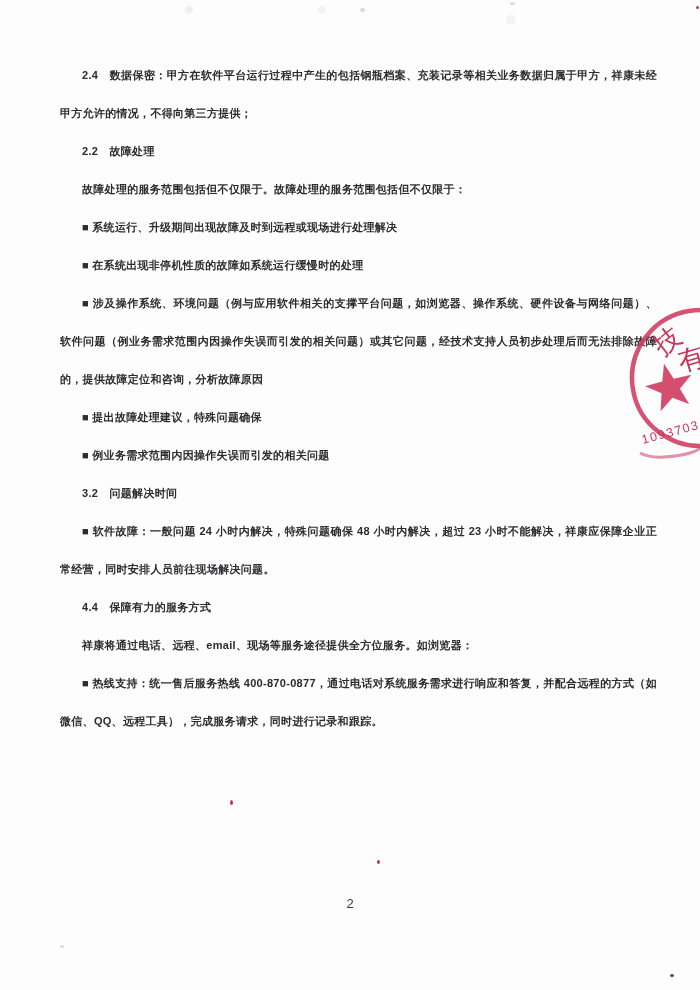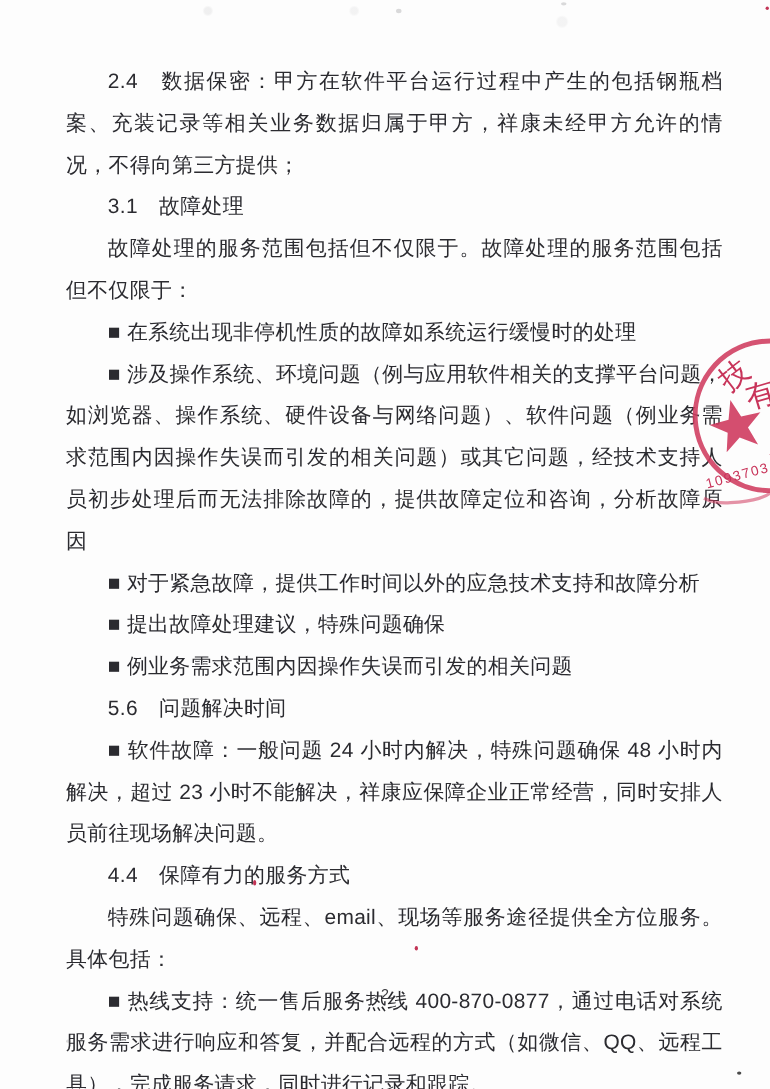--- a/index.html
+++ b/index.html
@@ -19,27 +19,27 @@
       #fdfdfd;
   }
   .doc-body {
     position: absolute;
     left: 60px; top: 56px;
     width: 597px;
     color: #2b2b30;
   }
   .doc-body p {
     margin: 0;
-    font-size: 19px;
+    font-size: 11px;
     line-height: 38px;
     letter-spacing: 0.3px;
     text-align: justify;
     text-justify: inter-ideograph;
     text-indent: 2em;
-    font-weight: 400;
+    font-weight: 700;
     word-break: break-all;
   }
   .page-footer {
     position: absolute;
     left: 0; right: 0;
     top: 896px;
     text-align: center;
     font-size: 13px;
     color: #3a3a3e;
   }
@@ -57,31 +57,31 @@
   .speckle.dark { background: #4a4a4a; }
   .speckle.gray { background: rgba(110,110,115,0.25); }
 </style>
 </head>
 <body>
 
 <div class="scan-page">
 
   <div class="doc-body">
     <p>2.4　数据保密：甲方在软件平台运行过程中产生的包括钢瓶档案、充装记录等相关业务数据归属于甲方，祥康未经甲方允许的情况，不得向第三方提供；</p>
-    <p>3.1　故障处理</p>
+    <p>2.2　故障处理</p>
     <p>故障处理的服务范围包括但不仅限于。故障处理的服务范围包括但不仅限于：</p>
+    <p>■ 系统运行、升级期间出现故障及时到远程或现场进行处理解决</p>
     <p>■ 在系统出现非停机性质的故障如系统运行缓慢时的处理</p>
     <p>■ 涉及操作系统、环境问题（例与应用软件相关的支撑平台问题，如浏览器、操作系统、硬件设备与网络问题）、软件问题（例业务需求范围内因操作失误而引发的相关问题）或其它问题，经技术支持人员初步处理后而无法排除故障的，提供故障定位和咨询，分析故障原因</p>
-    <p>■ 对于紧急故障，提供工作时间以外的应急技术支持和故障分析</p>
     <p>■ 提出故障处理建议，特殊问题确保</p>
     <p>■ 例业务需求范围内因操作失误而引发的相关问题</p>
-    <p>5.6　问题解决时间</p>
+    <p>3.2　问题解决时间</p>
     <p>■ 软件故障：一般问题 24 小时内解决，特殊问题确保 48 小时内解决，超过 23 小时不能解决，祥康应保障企业正常经营，同时安排人员前往现场解决问题。</p>
     <p>4.4　保障有力的服务方式</p>
-    <p>特殊问题确保、远程、email、现场等服务途径提供全方位服务。具体包括：</p>
+    <p>祥康将通过电话、远程、email、现场等服务途径提供全方位服务。如浏览器：</p>
     <p>■ 热线支持：统一售后服务热线 400-870-0877，通过电话对系统服务需求进行响应和答复，并配合远程的方式（如微信、QQ、远程工具），完成服务请求，同时进行记录和跟踪。</p>
   </div>
 
   <div class="stamp-wrap">
     <svg width="100" height="175" viewBox="0 0 100 175" xmlns="http://www.w3.org/2000/svg">
       <g fill="none" stroke="#cf3b5f" stroke-opacity="0.88" font-family="Liberation Sans, DejaVu Sans, sans-serif">
 
         <g transform="rotate(-8 100 80)">
           <circle cx="100" cy="80" r="68" stroke-width="4.5"></circle>
         </g>

